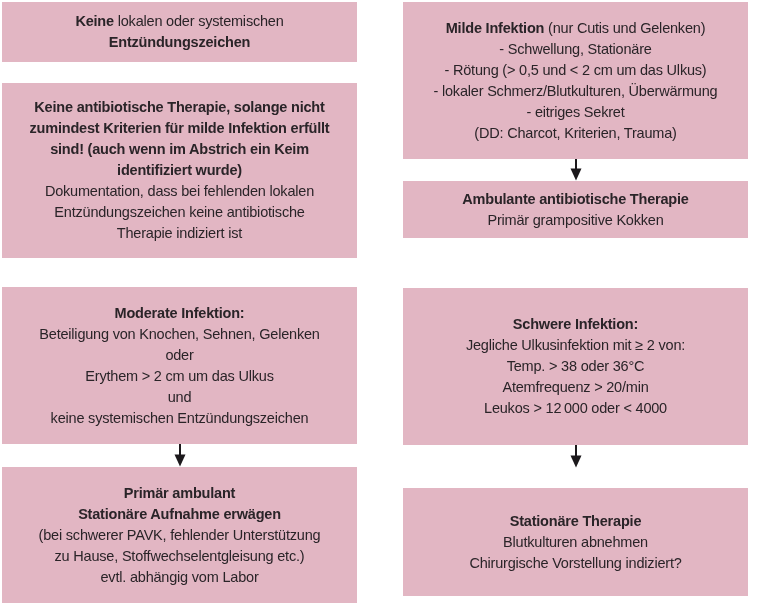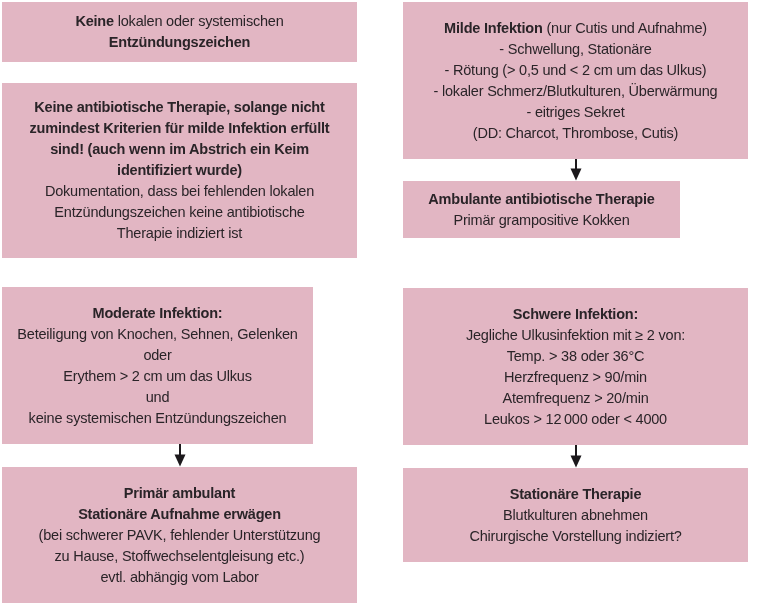--- a/index.html
+++ b/index.html
@@ -17,27 +17,27 @@
     text-align:center;
     font-size:14.5px; line-height:21px; letter-spacing:-0.2px;
   }
   .ln { white-space:nowrap; }
   .b  { font-weight:bold; }
   .arrow { position:absolute; display:block; }
 
   
   .bx-l1 { left:2px;   top:2px;   width:355px; height:60px;  }
   .bx-l2 { left:2px;   top:83px;  width:355px; height:175px; }
-  .bx-l3 { left:2px;   top:287px; width:311px; height:157px; }
+  .bx-l3 { left:2px;   top:287px; width:355px; height:157px; }
   .bx-l4 { left:2px;   top:467px; width:355px; height:136px; }
   
   .bx-r1 { left:403px; top:2px;   width:345px; height:157px; }
-  .bx-r2 { left:403px; top:181px; width:277px; height:57px;  }
+  .bx-r2 { left:403px; top:181px; width:345px; height:57px;  }
   .bx-r3 { left:403px; top:288px; width:345px; height:157px; }
-  .bx-r4 { left:403px; top:468px; width:345px; height:94px;  }
+  .bx-r4 { left:403px; top:488px; width:345px; height:108px;  }
   
   .ar-1 { left:569px; top:159px; }
   .ar-2 { left:173px; top:444px; }
   .ar-3 { left:569px; top:445px; }
 </style>
 </head>
 <body>
 
 <div class="canvas">
 
@@ -67,38 +67,37 @@
 
   <div class="box bx-l4">
     <div class="ln b">Primär ambulant</div>
     <div class="ln b">Stationäre Aufnahme erwägen</div>
     <div class="ln">(bei schwerer PAVK, fehlender Unterstützung</div>
     <div class="ln">zu Hause, Stoffwechselentgleisung etc.)</div>
     <div class="ln">evtl. abhängig vom Labor</div>
   </div>
 
   <div class="box bx-r1">
-    <div class="ln"><span class="b">Milde Infektion</span><span> (nur Cutis und Aufnahme)</span></div>
+    <div class="ln"><span class="b">Milde Infektion</span><span> (nur Cutis und Gelenken)</span></div>
     <div class="ln">- Schwellung, Stationäre</div>
     <div class="ln">- Rötung (&gt; 0,5 und &lt; 2 cm um das Ulkus)</div>
     <div class="ln">- lokaler Schmerz/Blutkulturen, Überwärmung</div>
     <div class="ln">- eitriges Sekret</div>
-    <div class="ln">(DD: Charcot, Thrombose, Cutis)</div>
+    <div class="ln">(DD: Charcot, Kriterien, Trauma)</div>
   </div>
 
   <div class="box bx-r2">
     <div class="ln b">Ambulante antibiotische Therapie</div>
     <div class="ln">Primär grampositive Kokken</div>
   </div>
 
   <div class="box bx-r3">
     <div class="ln b">Schwere Infektion:</div>
     <div class="ln">Jegliche Ulkusinfektion mit ≥ 2 von:</div>
     <div class="ln">Temp. &gt; 38 oder 36°C</div>
-    <div class="ln">Herzfrequenz &gt; 90/min</div>
     <div class="ln">Atemfrequenz &gt; 20/min</div>
     <div class="ln">Leukos &gt; 12 000 oder &lt; 4000</div>
   </div>
 
   <div class="box bx-r4">
     <div class="ln b">Stationäre Therapie</div>
     <div class="ln">Blutkulturen abnehmen</div>
     <div class="ln">Chirurgische Vorstellung indiziert?</div>
   </div>
 

